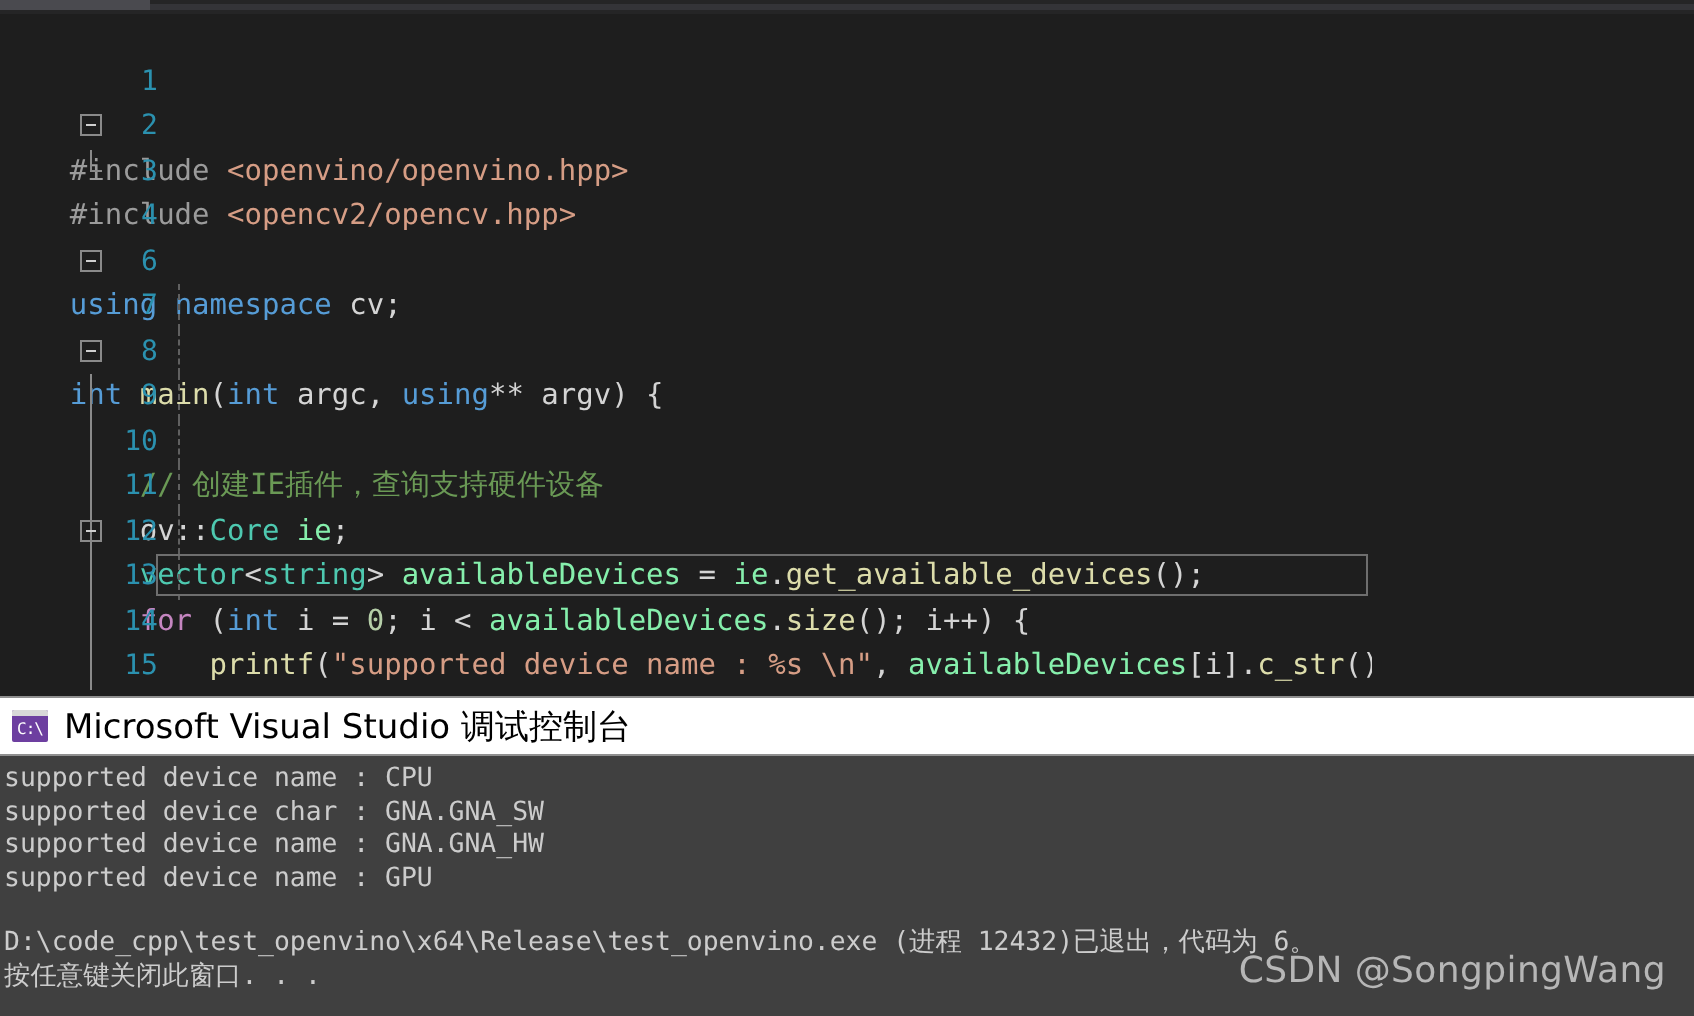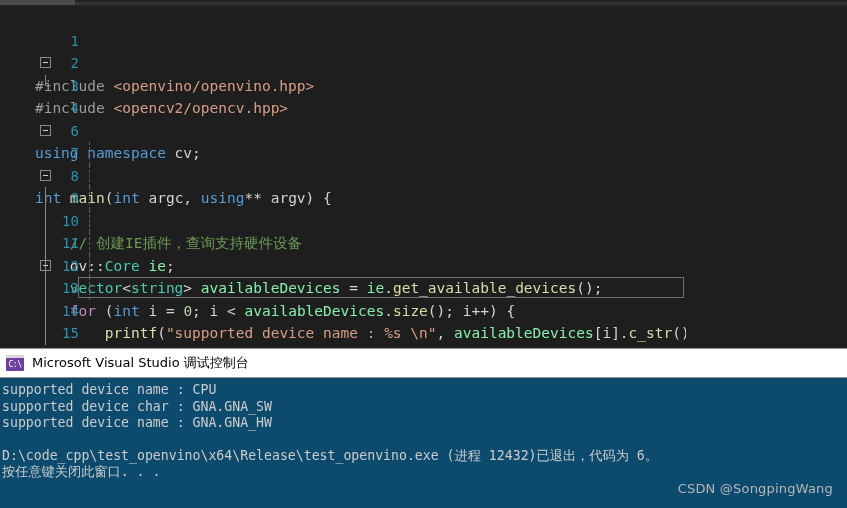--- a/index.html
+++ b/index.html
@@ -176,46 +176,46 @@
     width: 100%; height: 3px;
     background: #d8d8d8;
   }
   #console-icon .glyph {
     position: relative;
     top: 1px;
   }
   #console-title-text {
     color: #000000;
     font-family: "DejaVu Sans", sans-serif;
-    font-size: 13px;
+    font-size: 17px;
   }
   #console-body {
     position: relative;
-    background: #0c4a6e;
+    background: #404040;
     height: 130px;
     padding: 4px 0 0 2px;
     box-sizing: border-box;
   }
   .console-line {
     color: #cccccc;
     font-family: "DejaVu Sans Mono", monospace;
     font-size: 13.2px;
     line-height: 16.5px;
     white-space: pre;
   }
   .console-spacer {
     height: 16px;
   }
   #watermark {
     position: absolute;
     right: 14px;
     bottom: 12px;
     color: #b6b6b6;
     font-family: "DejaVu Sans", sans-serif;
-    font-size: 13px;
+    font-size: 18px;
     letter-spacing: 0.2px;
   }
 </style>
 </head>
 <body>
 
 <div id="top-strip">
   <div class="tab-edge"></div>
   <div class="tab-rest"></div>
 </div>
@@ -324,19 +324,20 @@
       <span class="topbar"></span>
       <span class="glyph">C:\</span>
     </div>
     <span id="console-title-text">Microsoft Visual Studio 调试控制台</span>
   </div>
 
   <div id="console-body">
     <div class="console-line">supported device name : CPU</div>
     <div class="console-line">supported device char : GNA.GNA_SW</div>
     <div class="console-line">supported device name : GNA.GNA_HW</div>
+    <div class="console-line">supported device name : GPU</div>
     <div class="console-spacer"></div>
     <div class="console-line">D:\code_cpp\test_openvino\x64\Release\test_openvino.exe (进程 12432)已退出，代码为 6。</div>
     <div class="console-line">按任意键关闭此窗口. . .</div>
     <div id="watermark">CSDN @SongpingWang</div>
   </div>
 
 </div>
 
 </body></html>

